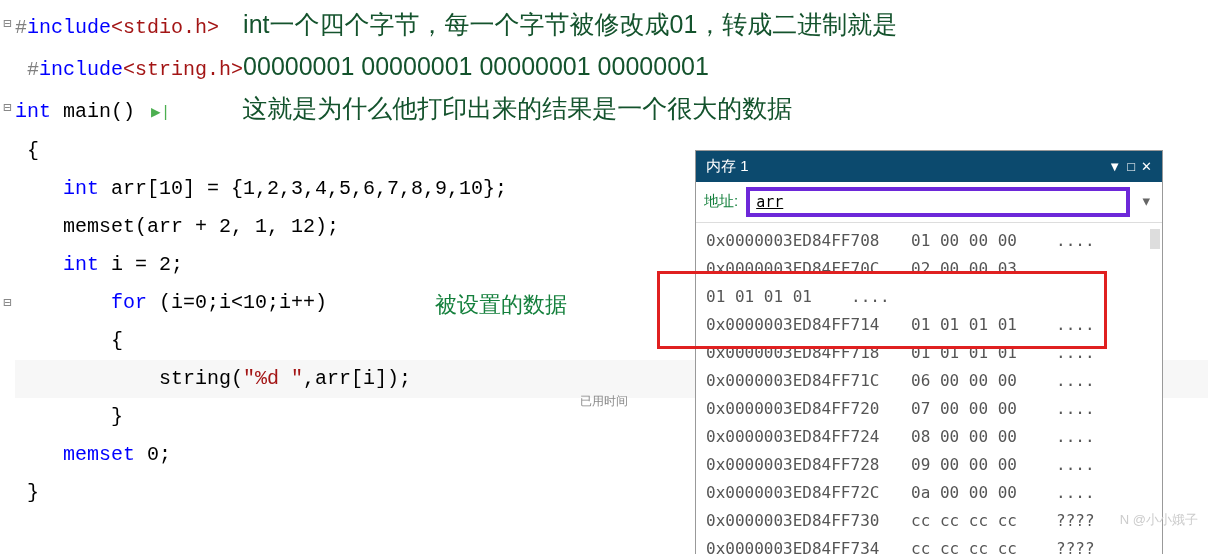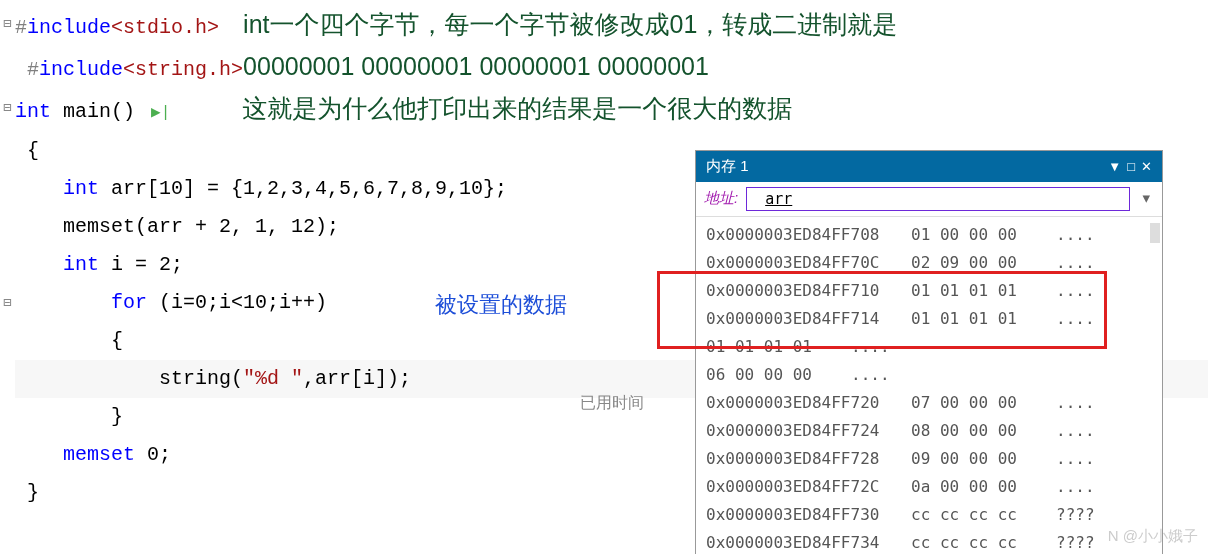--- a/index.html
+++ b/index.html
@@ -47,45 +47,45 @@
       position: absolute;
       top: 150px;
       right: 45px;
       width: 468px;
       background: #fff;
       border: 1px solid #999;
       font-size: 16px;
       line-height: 1.5;
     }
     .memory-title {
-      background: #0369a1;
+      background: #0c4a6e;
       color: #fff;
       padding: 4px 10px;
       display: flex;
       justify-content: space-between;
       align-items: center;
       font-family: 'Microsoft YaHei', sans-serif;
       font-size: 15px;
     }
     .title-icons { display: flex; gap: 6px; align-items: center; }
     .title-icon-btn { color: #fff; cursor: pointer; font-size: 13px; }
     .memory-addr-row {
       padding: 5px 8px;
       border-bottom: 1px solid #ddd;
       display: flex;
       align-items: center;
       gap: 8px;
       font-family: 'Microsoft YaHei', sans-serif;
       font-size: 15px;
     }
-    .addr-label { color: #a21caf; font-style: italic; }
+    .addr-label { color: #15803d; }
     .addr-input {
       flex: 1;
-      border: 1px solid #6d28d9;
-      padding: 2px 18px;
+      border: 4px solid #6d28d9;
+      padding: 2px 6px;
       font-family: Consolas, monospace;
       font-size: 15px;
       text-decoration: underline;
     }
     .addr-dropdown {
       color: #666;
       cursor: pointer;
       padding: 0 4px;
     }
     .memory-rows {
@@ -111,34 +111,34 @@
     }
     
     .red-box {
       position: absolute;
       border: 3px solid #e02020;
       pointer-events: none;
     }
     .watermark {
       position: absolute;
       right: 10px;
-      bottom: 8px;
+      bottom: 25px;
       color: #ccc;
-      font-size: 15px;
+      font-size: 13px;
       font-family: 'Microsoft YaHei', sans-serif;
     }
     .elapsed-time {
       position: absolute;
       color: #888;
       font-family: 'Microsoft YaHei', sans-serif;
-      font-size: 16px;
+      font-size: 12px;
     }
     .anno-label {
       position: absolute;
-      color: #1d4ed8;
+      color: #15803d;
       font-family: 'Microsoft YaHei', sans-serif;
       font-size: 22px;
     }
   </style>
 </head>
 <body>
 
 <div class="code-area">
   <div class="code-line"><span class="gutter-mark">⊟</span><span class="include">#</span><span class="kw-blue">include</span><span class="angle-red">&lt;</span><span class="angle-red">stdio.h</span><span class="angle-red">&gt;</span>  <span class="annotation-red">int一个四个字节，每一个字节被修改成01，转成二进制就是</span></div>
   <div class="code-line"> <span class="include">#</span><span class="kw-blue">include</span><span class="angle-red">&lt;</span><span class="angle-red">string.h</span><span class="angle-red">&gt;</span><span class="annotation-red">00000001 00000001 00000001 00000001</span></div>
@@ -174,38 +174,39 @@
   </div>
   <div class="memory-rows" id="memory-rows">
     <div class="scroll-marker"></div>
   <div class="memory-row">
         <span class="mem-addr">0x0000003ED84FF708</span>
         <span class="mem-bytes">01 00 00 00</span>
         <span class="mem-ascii">....</span>
       </div>
       <div class="memory-row">
         <span class="mem-addr">0x0000003ED84FF70C</span>
-        <span class="mem-bytes">02 09 00 00</span>
-        <span class="mem-ascii">....</span>
-      </div>
-      <div class="memory-row">
-        <span class="mem-addr">0x0000003ED84FF710</span>
+        <span class="mem-bytes">02 00 00 03</span>
+        <span class="mem-ascii">....</span>
+      </div>
+      <div class="memory-row">
         <span class="mem-bytes">01 01 01 01</span>
         <span class="mem-ascii">....</span>
       </div>
       <div class="memory-row">
         <span class="mem-addr">0x0000003ED84FF714</span>
         <span class="mem-bytes">01 01 01 01</span>
         <span class="mem-ascii">....</span>
       </div>
       <div class="memory-row">
+        <span class="mem-addr">0x0000003ED84FF718</span>
         <span class="mem-bytes">01 01 01 01</span>
         <span class="mem-ascii">....</span>
       </div>
       <div class="memory-row">
+        <span class="mem-addr">0x0000003ED84FF71C</span>
         <span class="mem-bytes">06 00 00 00</span>
         <span class="mem-ascii">....</span>
       </div>
       <div class="memory-row">
         <span class="mem-addr">0x0000003ED84FF720</span>
         <span class="mem-bytes">07 00 00 00</span>
         <span class="mem-ascii">....</span>
       </div>
       <div class="memory-row">
         <span class="mem-addr">0x0000003ED84FF724</span>

